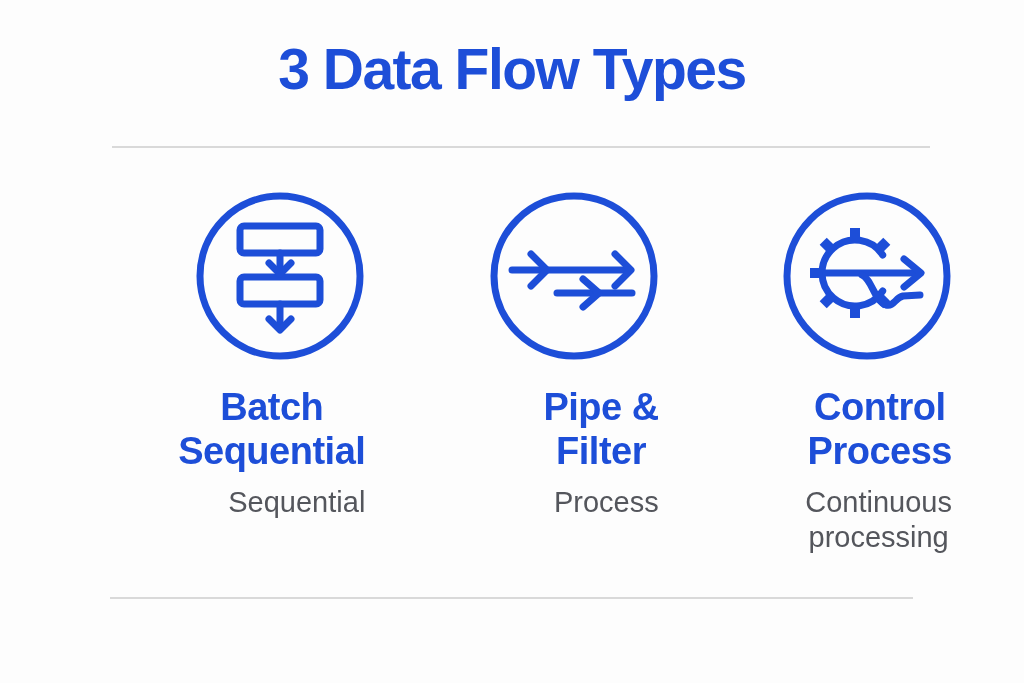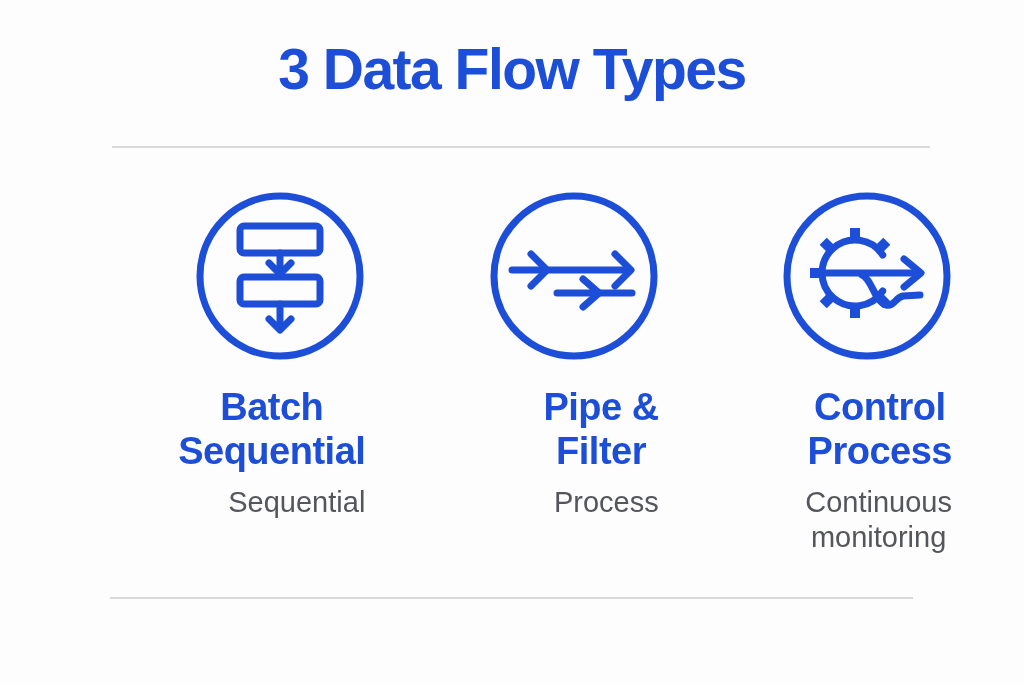--- a/index.html
+++ b/index.html
@@ -121,21 +121,21 @@
 
           <path d="M 80 84 C 90 88 92 110 104 114 C 112 116 113 107 121 105 L 138 104"></path>
         </svg>
       </div>
       <h2 class="item-title">
         <span class="line">Control</span>
         <span class="line">Process</span>
       </h2>
       <p class="item-desc">
         <span class="line">Continuous</span>
-        <span class="line">monitoring</span>
+        <span class="line">processing</span>
       </p>
     </div>
 
   </div>
 
   <div class="divider divider-bottom"></div>
 
 </div>
 
 </body></html>

